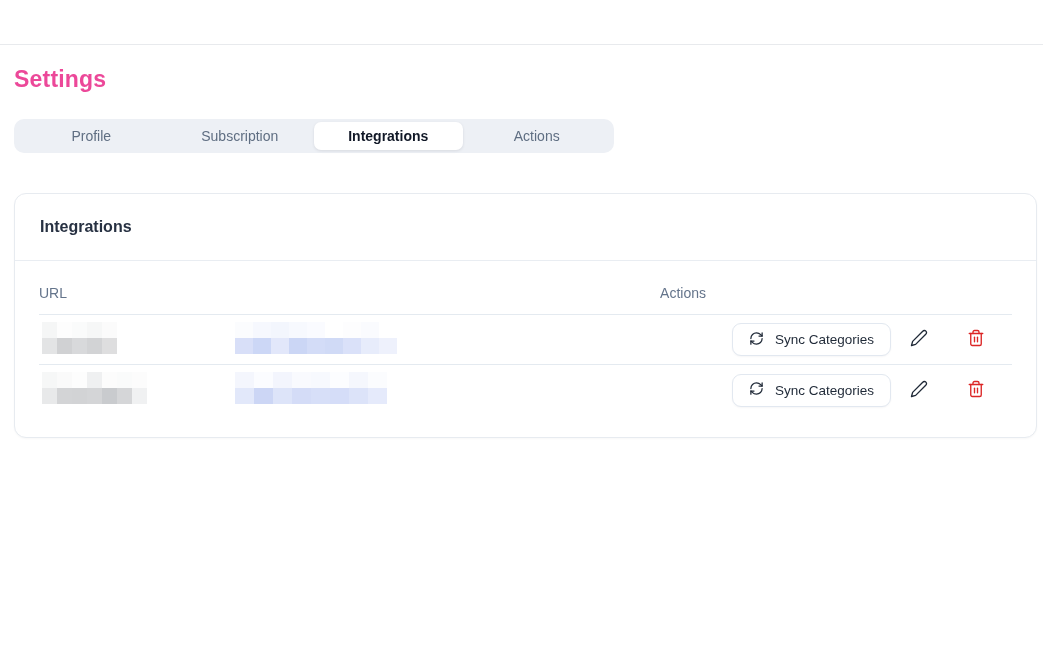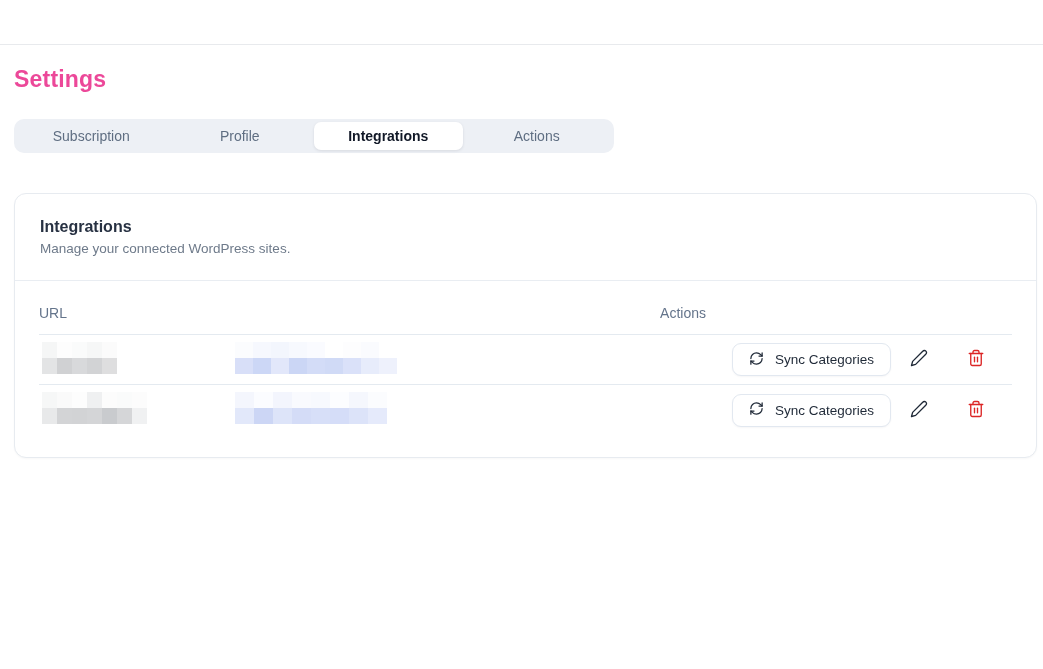--- a/index.html
+++ b/index.html
@@ -161,32 +161,31 @@
 </head>
 <body>
 
 <div class="topbar"></div>
 
 <div class="page">
 
   <h1 class="page-title">Settings</h1>
 
   <div class="tabbar">
+    <div class="tab">Profile</div>
     <div class="tab">Subscription</div>
-    <div class="tab">Profile</div>
     <div class="tab active">Integrations</div>
     <div class="tab">Actions</div>
   </div>
 
   <div class="card">
 
     <div class="card-header">
       <div>
         <div class="card-title">Integrations</div>
-        <div class="card-subtitle">Manage your connected WordPress sites.</div>
       </div>
     </div>
 
     <div class="table-wrap">
 
       <div class="thead">
         <div class="th-url">URL</div>
         <div class="th-actions">Actions</div>
       </div>
 

